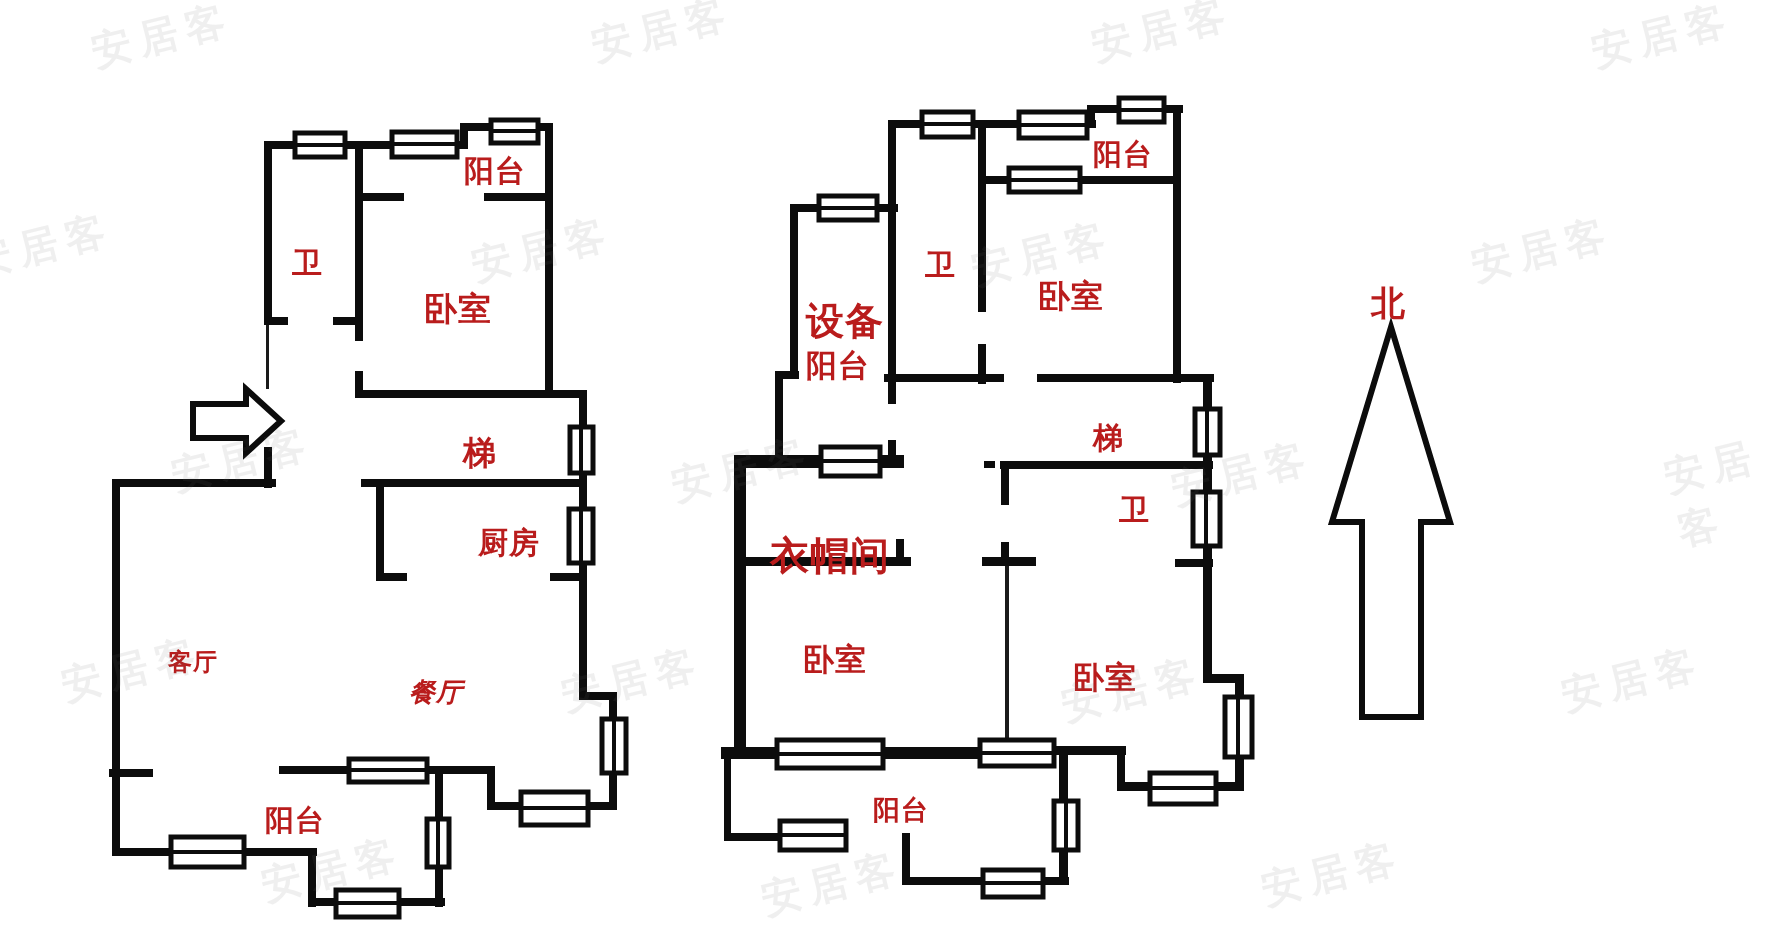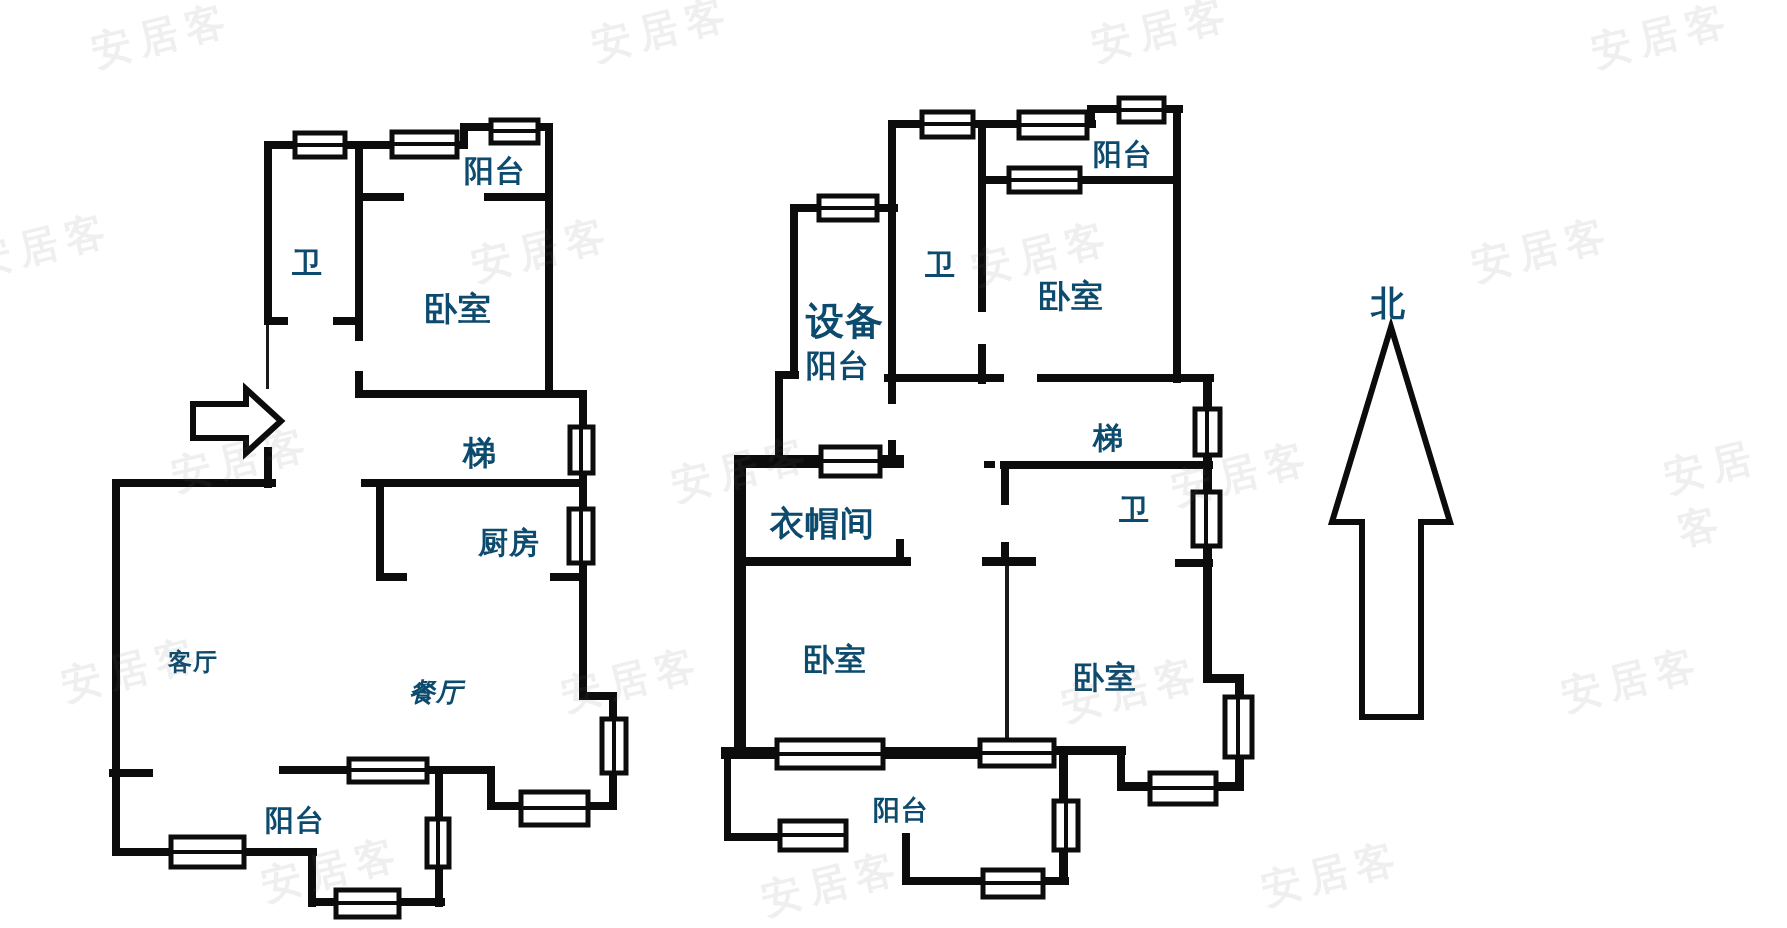--- a/index.html
+++ b/index.html
@@ -4,21 +4,21 @@
 <style>
   html,body{margin:0;padding:0;background:#fff;}
   #canvas{position:relative;width:1787px;height:928px;background:#fff;overflow:hidden;
           font-family:"DejaVu Sans","Liberation Sans",sans-serif;}
   svg{position:absolute;left:0;top:0;}
   .wall{fill:#0c0c0c;}
   .thin{fill:#1a1a1a;}
   .win{fill:#ffffff;stroke:#0c0c0c;stroke-width:5;}
   .winline{stroke:#0c0c0c;stroke-width:4;}
   .outline-arrow{fill:#ffffff;stroke:#0c0c0c;stroke-width:6;stroke-linejoin:miter;}
-  .rlabel{position:absolute;font-weight:700;color:#0c4a6e;line-height:1;
+  .rlabel{position:absolute;font-weight:700;color:#b91c1c;line-height:1;
           white-space:nowrap;letter-spacing:1px;}
   .wm{position:absolute;font-weight:700;font-size:40px;letter-spacing:8px;
       color:rgba(110,110,110,0.11);transform:rotate(-14deg);pointer-events:none;}
 </style>
 </head>
 <body>
 
 <div id="canvas">
 
   <svg width="1787" height="928" viewBox="0 0 1787 928">
@@ -170,21 +170,21 @@
   <div class="rlabel" style="left:430px;top:528px;font-size:30px;margin-left:48px;">厨房</div>
   <div class="rlabel" style="left:168px;top:650px;font-size:24px;">客厅</div>
   <div class="rlabel" style="left:409px;top:679px;font-size:26px;font-style:italic;">餐厅</div>
   <div class="rlabel" style="left:265px;top:806px;font-size:29px;">阳台</div>
 
   <div class="rlabel" style="left:1093px;top:140px;font-size:29px;">阳台</div>
   <div class="rlabel" style="left:925px;top:250px;font-size:30px;">卫</div>
   <div class="rlabel" style="left:1038px;top:280px;font-size:32px;">卧室</div>
   <div class="rlabel" style="left:806px;top:302px;font-size:38px;">设备</div>
   <div class="rlabel" style="left:806px;top:350px;font-size:31px;">阳台</div>
-  <div class="rlabel" style="left:770px;top:506px;font-size:34px;">衣帽间</div>
+  <div class="rlabel" style="left:770px;top:536px;font-size:39px;">衣帽间</div>
   <div class="rlabel" style="left:1093px;top:423px;font-size:30px;">梯</div>
   <div class="rlabel" style="left:1119px;top:495px;font-size:30px;">卫</div>
   <div class="rlabel" style="left:803px;top:644px;font-size:31px;">卧室</div>
   <div class="rlabel" style="left:1073px;top:662px;font-size:31px;">卧室</div>
   <div class="rlabel" style="left:873px;top:796px;font-size:27px;">阳台</div>
 
   <div class="rlabel" style="left:1371px;top:286px;font-size:34px;">北</div>
 
   <div class="wm" style="left:90px;top:8px;">安居客</div>
   <div class="wm" style="left:590px;top:2px;">安居客</div>

